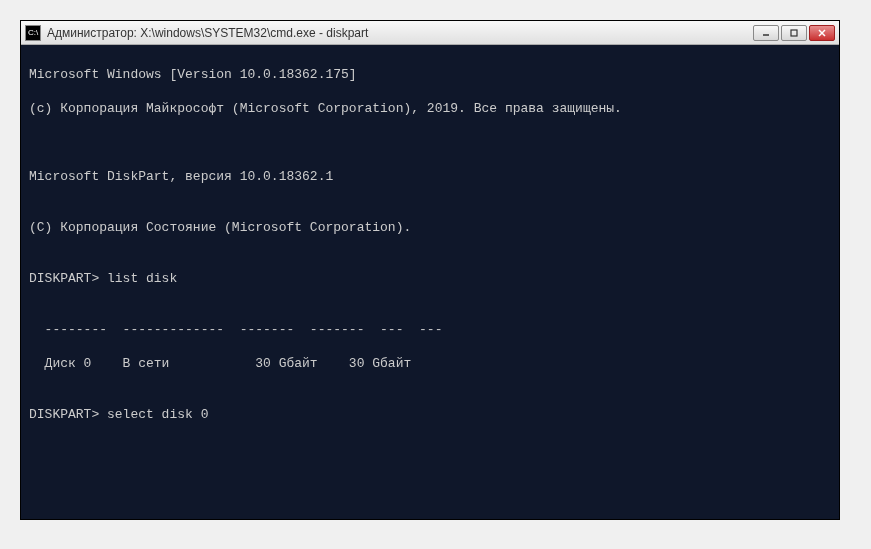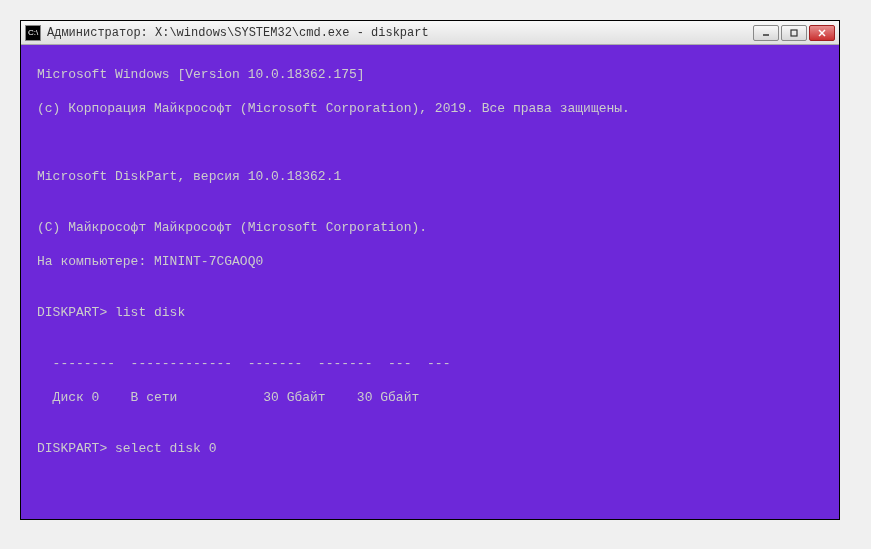--- a/index.html
+++ b/index.html
@@ -37,21 +37,20 @@
       font-size: 8px;
       color: #fff;
       text-align: center;
       line-height: 14px;
     }
     .title-text {
       flex: 1;
       color: #333;
       white-space: nowrap;
       overflow: hidden;
-      font-family: Liberation Mono, monospace;
     }
     .window-controls {
       display: flex;
       gap: 2px;
     }
     .win-btn {
       width: 26px;
       height: 16px;
       border: 1px solid #888;
       background: linear-gradient(to bottom, #f8f8f8, #d8d8d8);
@@ -62,26 +61,26 @@
       font-size: 10px;
       cursor: pointer;
     }
     .win-btn.close {
       background: linear-gradient(to bottom, #e89090, #c93030);
       color: #fff;
       border-color: #a02020;
     }
     .win-btn svg { width: 10px; height: 10px; }
     .terminal {
-      background: #6d28d9;
+      background: #0f172a;
       color: #ccc;
       font-family: "Consolas", "Courier New", monospace;
       font-size: 13px;
       line-height: 17px;
-      padding: 4px 16px;
+      padding: 4px 8px;
       height: calc(100% - 24px);
       overflow: hidden;
       white-space: pre;
     }
     .tline { display: block; }
   </style>
 </head>
 <body>
 
 <div class="window">
@@ -107,22 +106,21 @@
       </div>
     </div>
   </div>
   <div class="terminal">
 <span class="tline">Microsoft Windows [Version 10.0.18362.175]</span>
 <span class="tline">(c) Корпорация Майкрософт (Microsoft Corporation), 2019. Все права защищены.</span>
 <span class="tline"></span>
 <span class="tline"></span>
 <span class="tline">Microsoft DiskPart, версия 10.0.18362.1</span>
 <span class="tline"></span>
-<span class="tline">(C) Майкрософт Майкрософт (Microsoft Corporation).</span>
-<span class="tline">На компьютере: MININT-7CGAOQ0</span>
+<span class="tline">(C) Корпорация Состояние (Microsoft Corporation).</span>
 <span class="tline"></span>
 <span class="tline">DISKPART&gt; list disk</span>
 <span class="tline"></span>
 <span class="tline">  --------  -------------  -------  -------  ---  ---</span>
 <span class="tline">  Диск 0    В сети           30 Gбайт    30 Gбайт</span>
 <span class="tline"></span>
 <span class="tline">DISKPART&gt; select disk 0</span>
 <span class="tline"></span>
 
 <span class="tline"></span>

